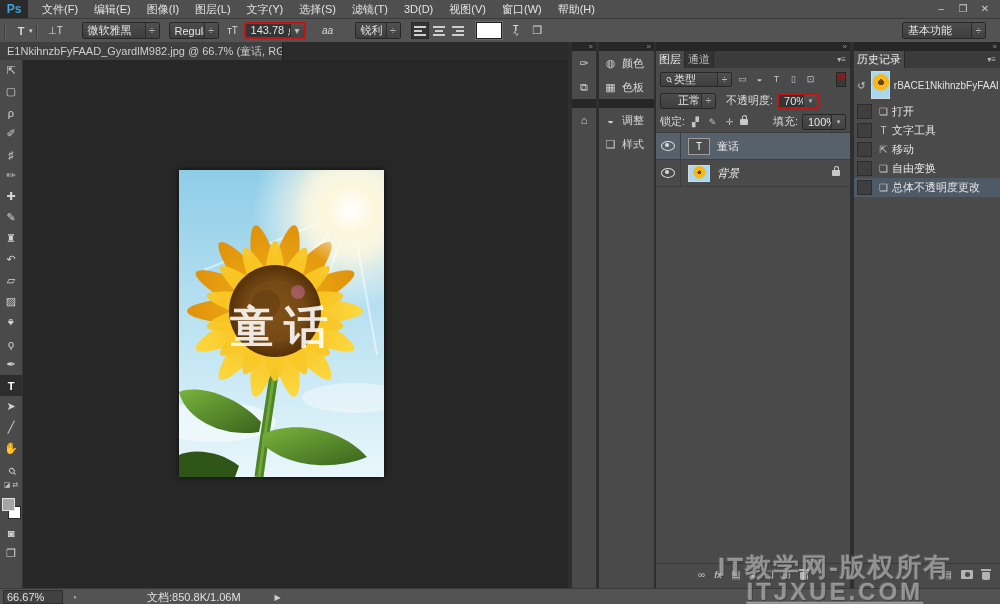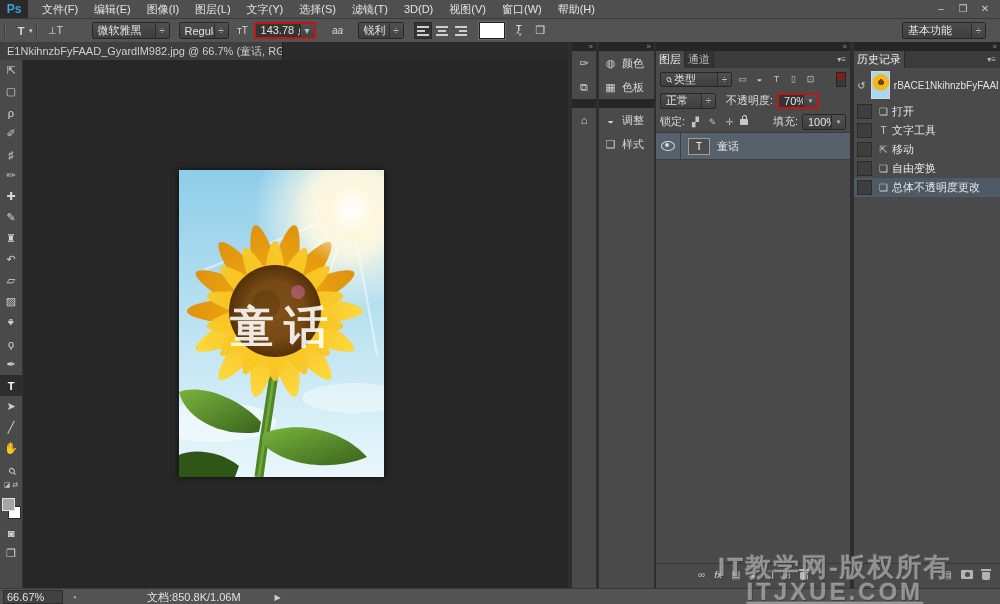--- a/index.html
+++ b/index.html
@@ -151,35 +151,35 @@
       <span>✕</span>
     </div>
   </div>
 
   <div class="optionsbar">
     <div class="osep" style="margin-left:4px;"></div>
     <span class="oicon" style="width:24px;font-weight:bold;">T</span>
     <span class="oicon" style="font-size:7px;margin-left:-4px;">▾</span>
     <div class="osep"></div>
     <span class="oicon" style="width:22px;margin-left:4px;font-size:10px;">⊥T</span>
-    <div class="sel" style="width:78px;margin-left:25px;justify-content:flex-end;">
+    <div class="sel" style="width:78px;margin-left:15px;justify-content:flex-end;">
       <span class="txt">微软雅黑</span>
       <span class="arr">÷</span>
     </div>
     <div class="sel" style="width:50px;margin-left:9px;">
       <span class="txt">Regular</span>
       <span class="arr">÷</span>
     </div>
     <span class="oicon" style="width:16px;margin-left:6px;font-size:10px;">ᴛT</span>
     <div class="sel red-annot" style="width:62px;margin-left:3px;background:#343434;">
       <span class="txt">143.78 点</span>
       <span class="arr">▾</span>
     </div>
     <span class="oicon" style="width:14px;margin-left:15px;font-style:italic;font-size:10px;">aa</span>
-    <div class="sel" style="width:46px;margin-left:13px;">
+    <div class="sel" style="width:46px;margin-left:20px;">
       <span class="txt">锐利</span>
       <span class="arr">÷</span>
     </div>
     <div style="display:flex;margin-left:10px;gap:1px;">
       <div class="alignbtn a-l active">
           <i class="w1"></i>
           <i class="w2"></i>
           <i class="w1"></i>
         </div>
       <div class="alignbtn a-c">
@@ -373,21 +373,21 @@
           <span class="arr">÷</span>
         </div>
         <span class="mini-ic">▭</span>
         <span class="mini-ic">◒</span>
         <span class="mini-ic">T</span>
         <span class="mini-ic">▯</span>
         <span class="mini-ic">⊡</span>
         <div class="filter-toggle"></div>
       </div>
       <div class="prow" style="height:21px;">
-        <div class="sel" style="width:56px;height:16px;">
+        <div class="sel" style="width:56px;height:16px;padding-left:12px;">
           <span class="txt">正常</span>
           <span class="arr">÷</span>
         </div>
         <span style="margin-left:6px;">不透明度:</span>
         <div class="sel red-annot" style="width:42px;height:16px;background:#343434;">
           <span class="txt">70%</span>
           <span class="arr" style="font-size:7px;">▾</span>
         </div>
       </div>
       <div class="prow" style="height:21px;">
@@ -403,20 +403,28 @@
         </div>
       </div>
       <div style="border-top:1px solid #3a3a3a;">
         <div class="lrow selected">
           <div class="eyecell">
               <span class="icon-eye"></span>
             </div>
           <div class="thumb-t">T</div>
           <span class="lname">童话</span>
         </div>
+        <div class="lrow">
+          <div class="eyecell">
+              <span class="icon-eye"></span>
+            </div>
+          <div class="thumb-img"></div>
+          <span class="lname" style="font-style:italic;">背景</span>
+          <span class="icon-lock" style="margin-left:auto;margin-right:10px;"></span>
+        </div>
       </div>
       <div class="pbottom">
         <span>∞</span>
         <span style="font-style:italic;font-weight:bold;font-size:9px;">fx</span>
         <span>▣</span>
         <span>◒</span>
         <span>❏</span>
         <span>⊞</span>
         <span class="icon-trash"></span>
       </div>

